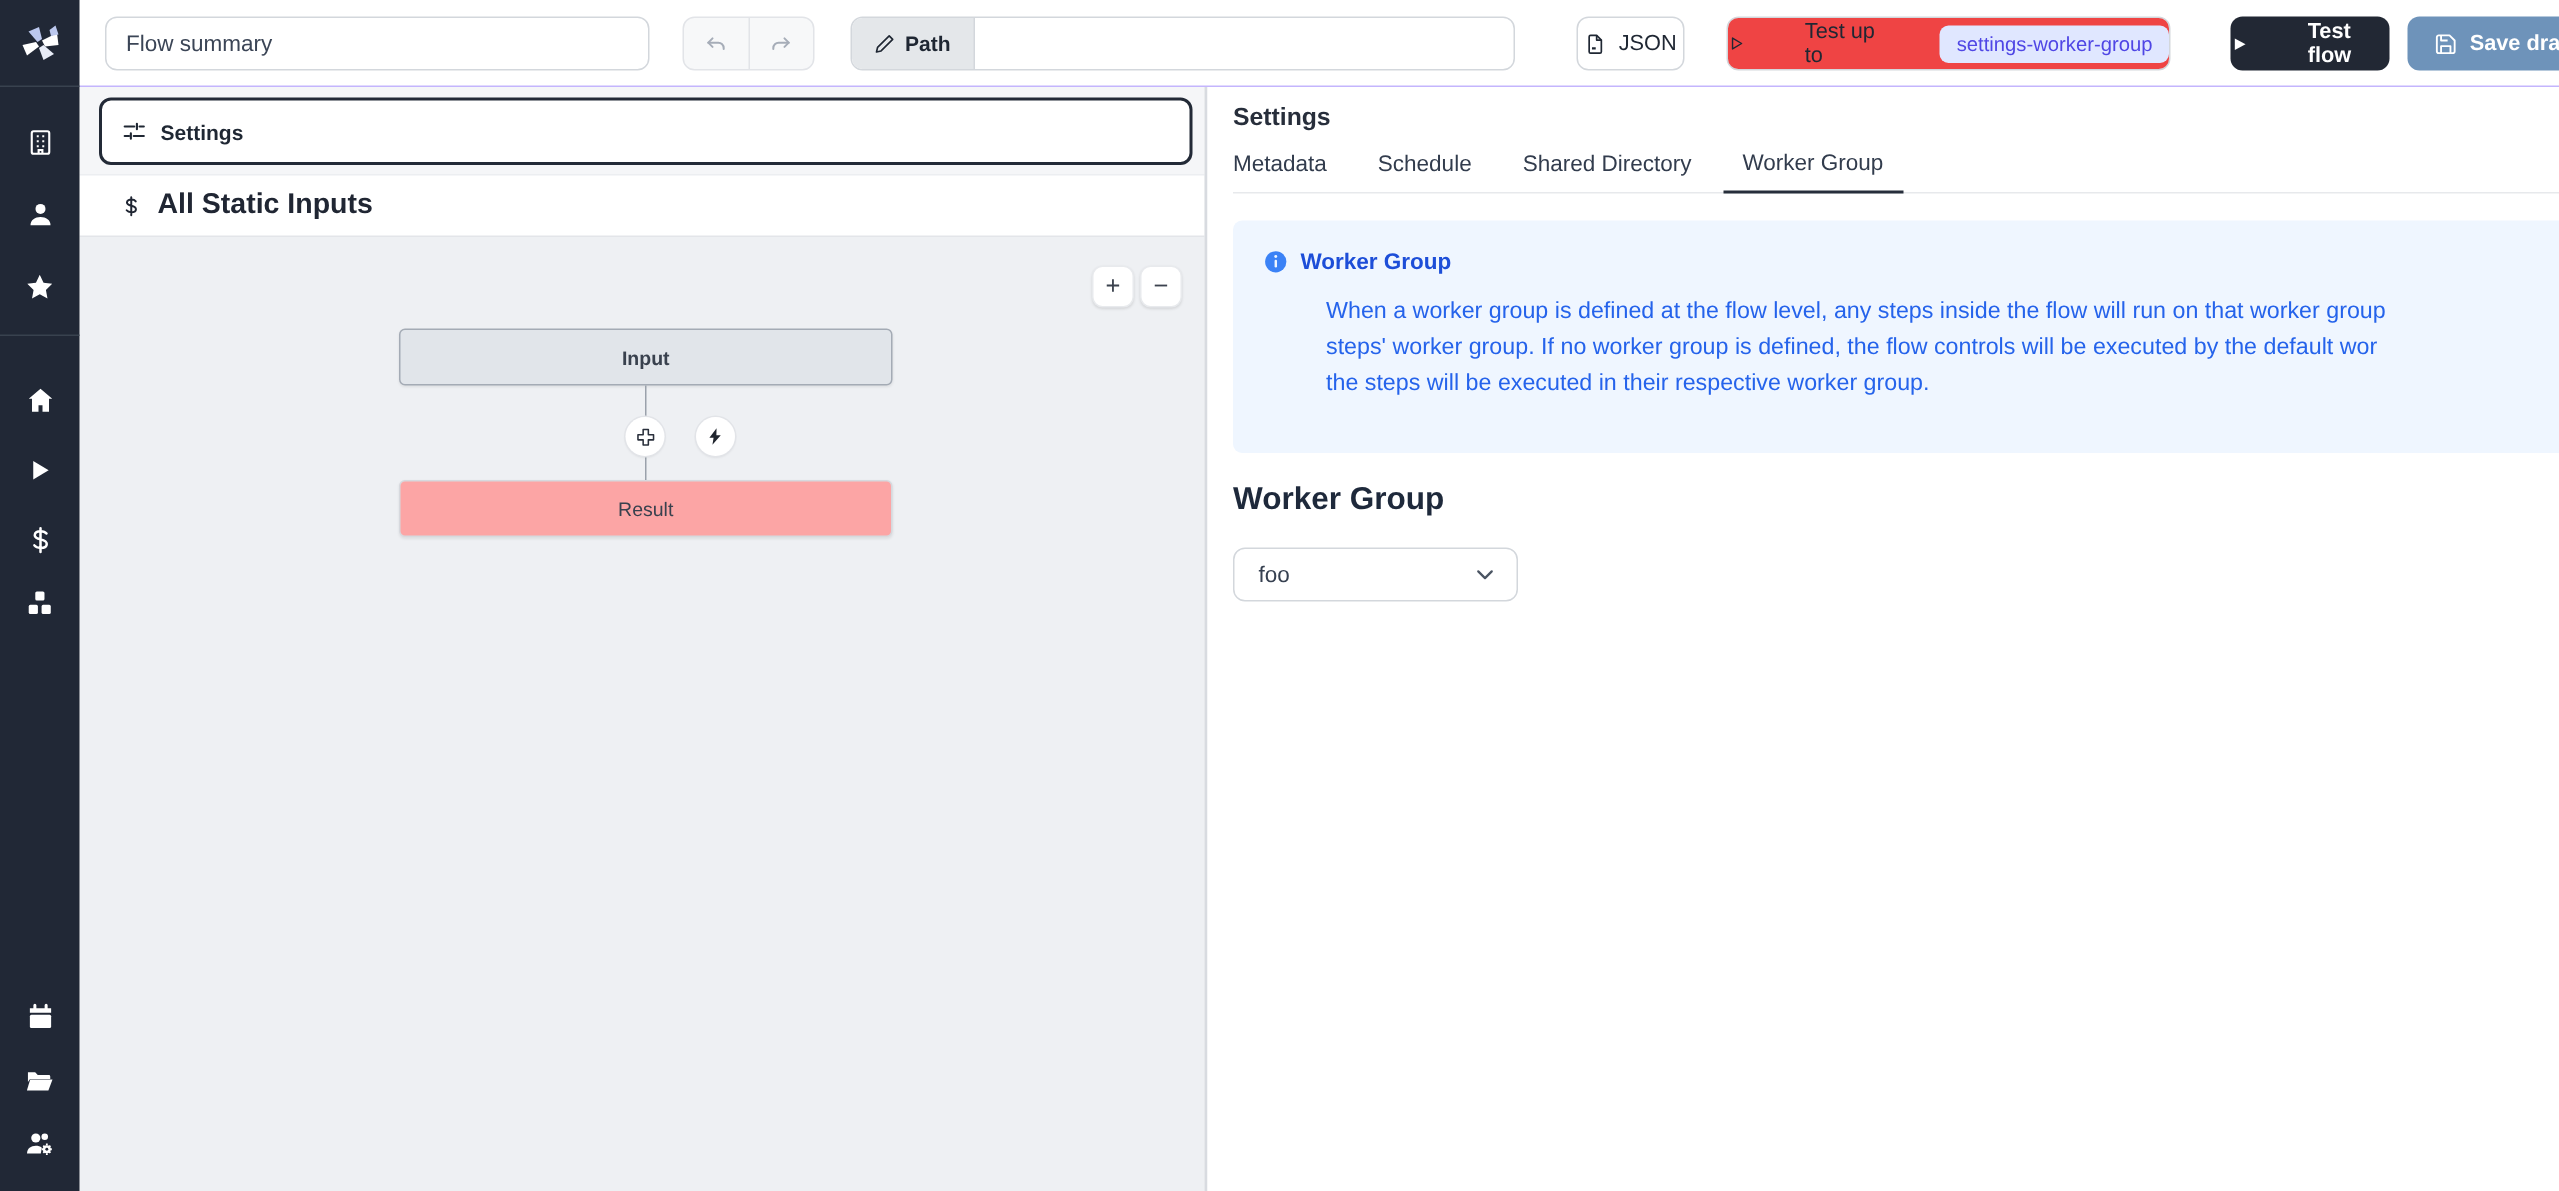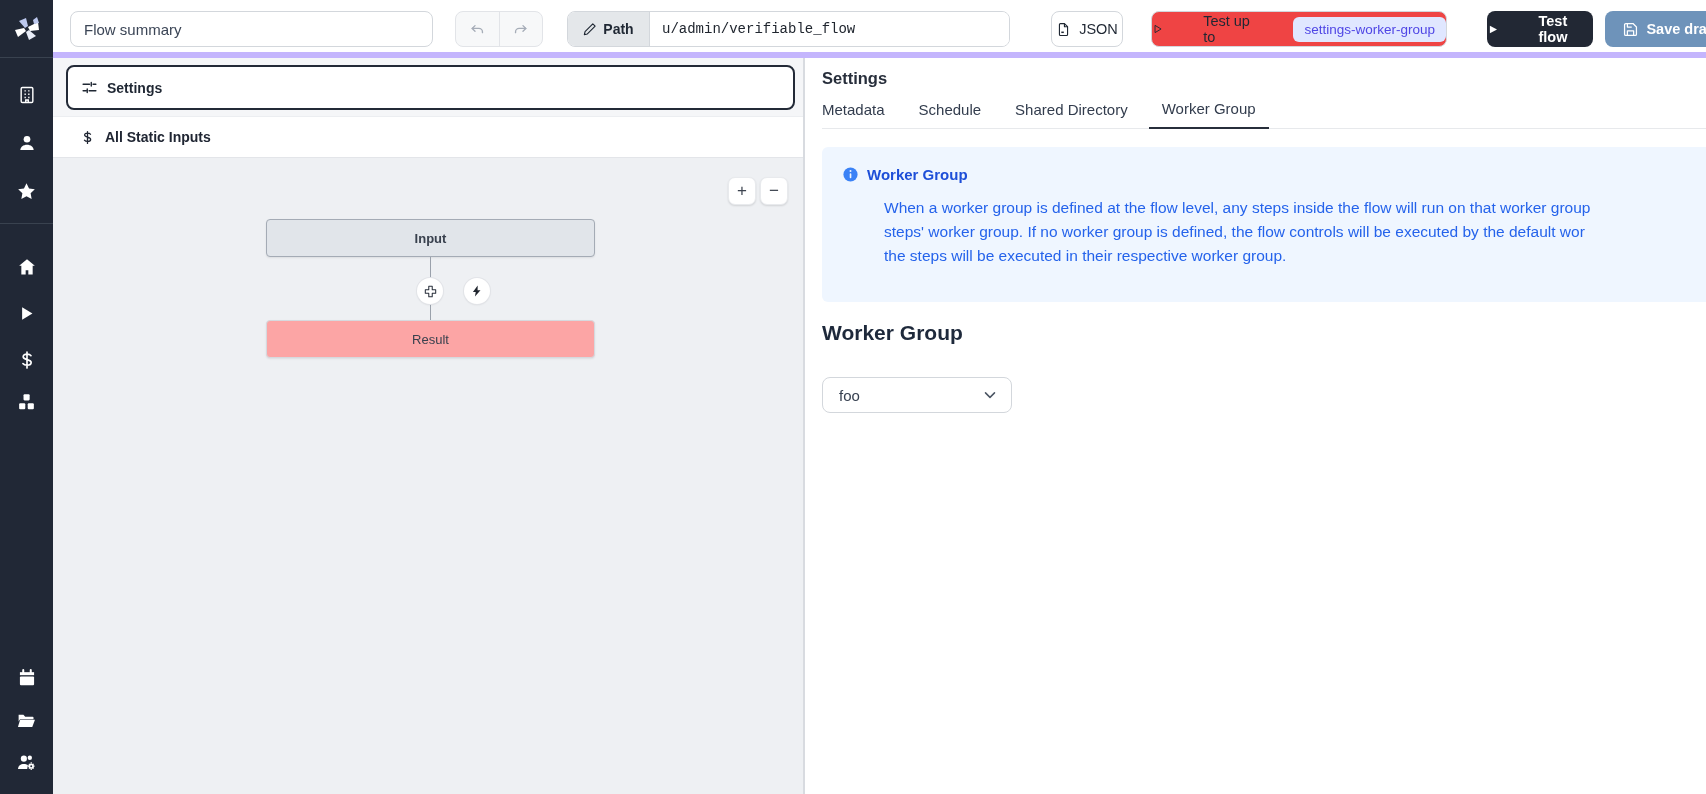--- a/index.html
+++ b/index.html
@@ -8,41 +8,41 @@
   .app { position:relative; width:1706px; height:794px; }
 
   
   .sidebar { position:absolute; left:0; top:0; width:53px; height:794px; background:#212836; z-index:5; }
   .logo { position:absolute; left:0; top:0; width:53px; height:57px; display:flex; align-items:center; justify-content:center; cursor:pointer; }
   .side-divider { position:absolute; left:0; width:53px; height:1px; background:#39424f; }
   .side-icon { position:absolute; left:0; width:53px; height:34px; display:flex; align-items:center; justify-content:center; color:#fff; cursor:pointer; }
   .side-icon svg { display:block; }
 
   
-  .topbar { position:absolute; left:53px; top:0; width:1653px; height:58px; background:#fff; border-bottom:6px solid #c4b5fd; }
+  .topbar { position:absolute; left:53px; top:0; width:1653px; height:58px; background:#fff; border-bottom:1px solid #c4b5fd; }
   .flow-summary { position:absolute; left:17px; top:11px; width:363px; height:36px; border:1px solid #d3d7dc; border-radius:8px; padding:0 13px; font-size:15px; color:#3b4556; font-family:"Liberation Sans", sans-serif; outline:none; background:#fff; }
   .undo-redo { position:absolute; left:402px; top:11px; width:88px; height:36px; border:1px solid #e2e4e8; border-radius:8px; background:#f7f8f9; display:flex; overflow:hidden; }
   .undo-redo .half { width:44px; height:100%; display:flex; align-items:center; justify-content:center; cursor:pointer; }
   .undo-redo .half + .half { border-left:1px solid #e2e4e8; }
   .path-group { position:absolute; left:514px; top:11px; width:443px; height:36px; border:1px solid #d3d7dc; border-radius:8px; display:flex; overflow:hidden; background:#fff; }
   .path-btn { width:82px; height:100%; background:#e4e7ea; display:flex; align-items:center; justify-content:center; gap:6px; font-size:14px; font-weight:700; color:#1f2733; cursor:pointer; border-right:1px solid #d3d7dc; }
   .path-input { flex:1; border:none; outline:none; padding:0 12px; font-family:"Liberation Mono", monospace; font-size:14px; color:#20262f; }
   .tb-btn { position:absolute; top:11px; height:36px; border-radius:8px; display:flex; align-items:center; justify-content:center; gap:8px; font-size:14.5px; cursor:pointer; }
   .btn-json { left:998px; width:72px; background:#fff; border:1px solid #d3d7dc; color:#1f2733; font-weight:500; }
   .btn-testupto { left:1098px; width:296px; background:#ef4444; border:1px solid #d3d7dc; color:#1f2733; font-weight:500;gap:40px; }
   .badge { background:#e0e7ff; color:#4f46e5; font-size:13.5px; font-weight:500; padding:5px 11px; border-radius:6px; white-space:nowrap; }
   .btn-testflow { left:1434px; width:106px; background:#222834; color:#fff; font-weight:600;gap:40px; }
   .btn-save { left:1552px; width:130px; background:#6e93ba; color:#fff; font-weight:600; }
 
   
   .left-panel { position:absolute; left:53px; top:58px; width:750px; height:736px; background:#f5f6f8; }
   .settings-card { position:absolute; left:13px; top:7px; width:729px; height:45px; background:#fff; border:2px solid #232a37; border-radius:8px; display:flex; align-items:center; gap:9px; padding-left:13px; cursor:pointer; }
   .settings-card .lbl { font-size:14px; font-weight:700; color:#1f2733; }
   .static-row { position:absolute; left:0; top:58px; width:750px; height:42px; background:#fff; border-top:1px solid #eceef1; border-bottom:1px solid #e3e5e9; display:flex; align-items:center; gap:10px; padding-left:27px; cursor:pointer; }
-  .static-row .lbl { font-size:14px; font-weight:700; color:#202633; }
+  .static-row .lbl { font-size:19px; font-weight:700; color:#202633; }
   .canvas { position:absolute; left:0; top:100px; width:750px; height:636px; background:#eef0f3; }
   .zoom-btn { position:absolute; top:19px; width:28px; height:28px; background:#fff; border:1px solid #e8eaed; border-radius:7px; box-shadow:0 1px 2px rgba(0,0,0,.12); display:flex; align-items:center; justify-content:center; font-size:17px; color:#3c434f; cursor:pointer; }
   .zoom-in { left:675px; } .zoom-out { left:707px; }
   .node { position:absolute; left:213px; width:329px; height:38px; border-radius:4px; display:flex; align-items:center; justify-content:center; font-size:13px; color:#39414e; box-shadow:0 1px 2px rgba(0,0,0,.08); cursor:pointer; }
   .node-input { top:61px; background:#e1e5ea; border:1px solid #a4abb5;font-weight:bold; }
   .node-result { top:162px; background:#fca5a5; border:1px solid #d6d9de; }
   .edge { position:absolute; left:377px; top:99px; width:1px; height:63px; background:#9aa1ab; }
   .circ-btn { position:absolute; top:120px; width:26px; height:26px; border-radius:50%; background:#fff; box-shadow:0 0 0 1px #e2e4e8, 0 1px 2px rgba(0,0,0,.1); display:flex; align-items:center; justify-content:center; cursor:pointer; }
   .plus-btn { left:364px; } .bolt-btn { left:411px; }
 
@@ -55,21 +55,21 @@
   .tabs { margin-top:8px; display:flex; align-items:flex-end; height:33px; border-bottom:1px solid #e7e9ec; width:884px; }
   .tab { padding:0 13px 10px 13px; font-size:15px; color:#323c4d; cursor:pointer; white-space:nowrap; margin-right:8px; }
   .tab:first-child { margin-left:-13px;text-align:center; }
   .tab.active { border-bottom:2.5px solid #272e3b; margin-bottom:-1px; }
   .info-box { margin-top:18px; width:1040px; height:155px; background:#eff6ff; border-radius:6px; padding:19px 0 0 20px; }
   .info-head { display:flex; align-items:center; gap:8px; }
   .info-title { font-size:15px; font-weight:600; color:#1d4ed8; }
   .info-lines { margin-top:13px; margin-left:42px; }
   .info-line { font-size:15.5px; color:#2563eb; line-height:24px; white-space:nowrap; }
   .wg-title { margin-top:19px; font-size:21px; font-weight:700; color:#1e293b; }
-  .wg-select { margin-top:32px; width:190px; height:36px; border:1px solid #d3d7dc; border-radius:8px; background:#fff; display:flex; align-items:center; justify-content:space-between; padding:0 12px 0 16px; font-size:15px; color:#374151; cursor:pointer; }
+  .wg-select { margin-top:20px; width:190px; height:36px; border:1px solid #d3d7dc; border-radius:8px; background:#fff; display:flex; align-items:center; justify-content:space-between; padding:0 12px 0 16px; font-size:15px; color:#374151; cursor:pointer; }
 </style>
 </head>
 <body>
 
 <div class="app">
 
   <nav class="sidebar">
     <div class="logo">
       <svg width="30" height="30" viewBox="0 0 30 30">
         <g transform="translate(15,15)">
@@ -166,21 +166,20 @@
           </svg>
       </div>
     </div>
     <div class="path-group">
       <div class="path-btn">
         <svg width="14" height="14" viewBox="0 0 24 24" fill="none" stroke="#1f2733" stroke-width="1.9" stroke-linejoin="round">
             <path d="M16.8 3.2l4 4L7.5 20.5l-5.2 1.2 1.2-5.2z"></path>
           </svg>
         <span>Path</span>
       </div>
-      <input class="path-input" type="text" value="u/admin/verifiable_flow" style="">
     </div>
 
     <div class="tb-btn btn-json">
       <svg width="15" height="15" viewBox="0 0 24 24" fill="none" stroke="#1f2733" stroke-width="1.8" stroke-linejoin="round">
           <path d="M13.5 2.5H7a1.5 1.5 0 00-1.5 1.5v16A1.5 1.5 0 007 21.5h10a1.5 1.5 0 001.5-1.5V7.5z"></path>
           <path d="M13.5 2.5v5h5"></path>
           <path d="M8.5 16.5h4" stroke-width="2.4"></path>
         </svg>
       <span>JSON</span>
     </div>

